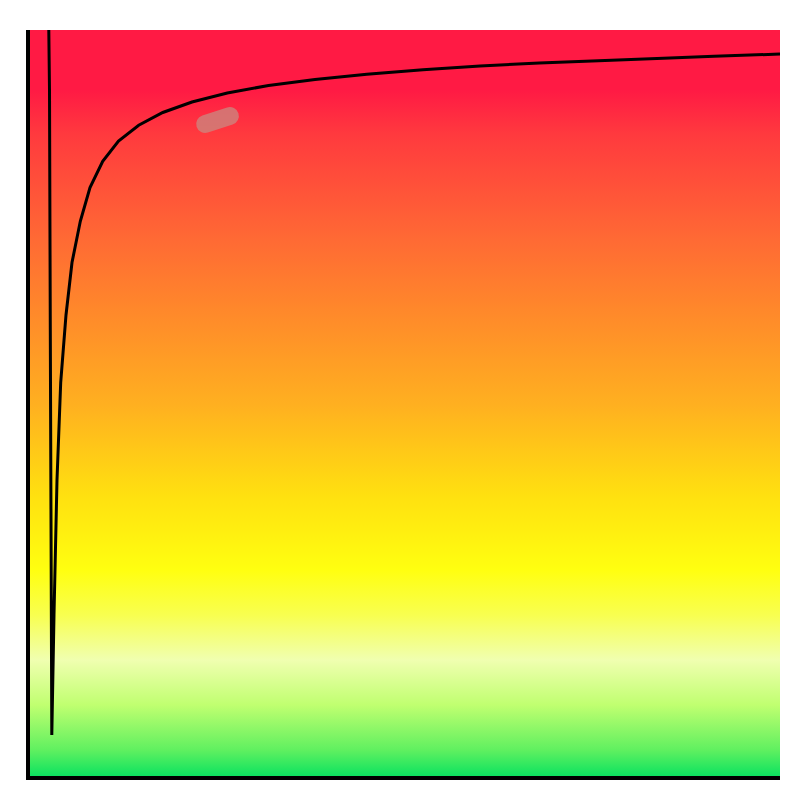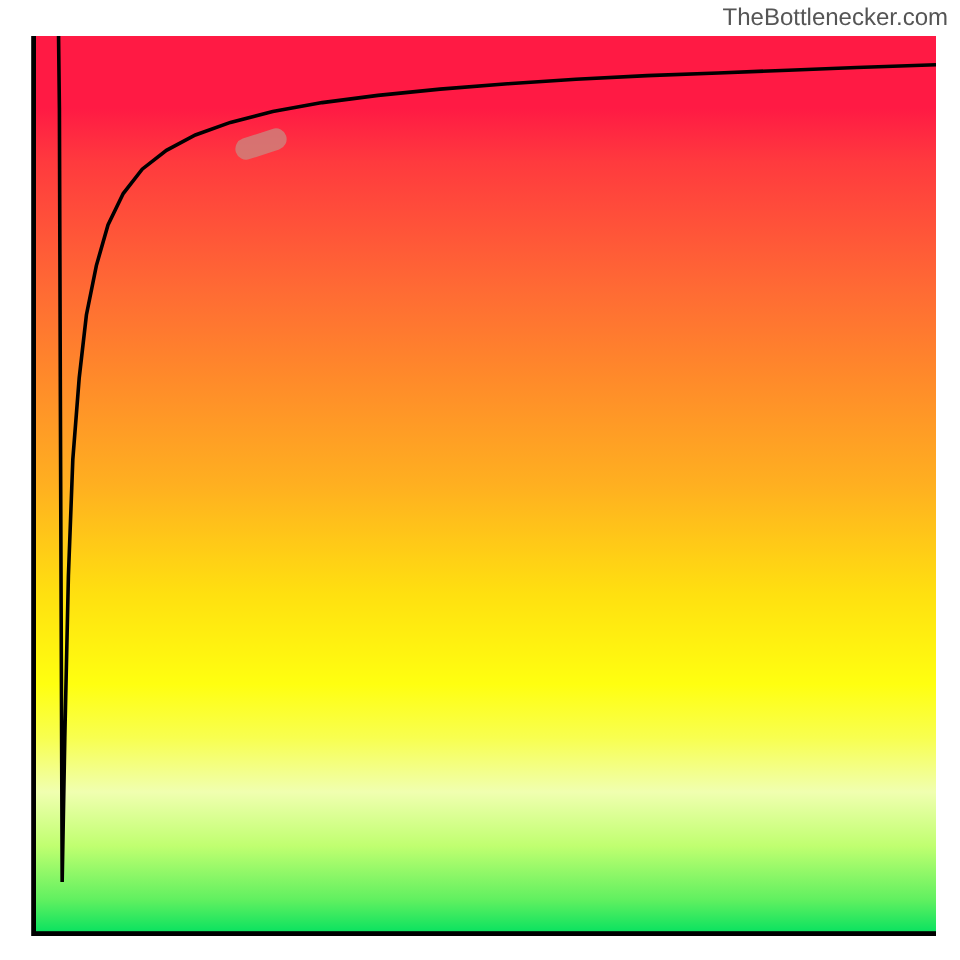--- a/index.html
+++ b/index.html
@@ -13,20 +13,19 @@
 svg.curve{position:absolute;left:30px;top:30px;width:750px;height:750px;overflow:visible}
 .marker{fill:#c98a82;opacity:.75}
 </style>
 </head>
 <body>
 
 <div class="stage">
   <div class="plot"></div>
   <div class="axis-l"></div>
   <div class="axis-b"></div>
-  <div class="attribution">TheBottlenecker.com</div>
   <svg class="curve" viewBox="0 0 750 750" preserveAspectRatio="none">
     <path id="curve-path" fill="none" stroke-width="3" d="M 18.8 0.0 L 19.5 60.0 L 20.3 300.0 L 21.8 705.0 L 24.0 585.0 L 27.0 450.0 L 30.7 352.5 L 36.0 285.0 L 42.0 232.5 L 50.3 191.3 L 60.0 157.5 L 72.7 131.3 L 88.5 111.0 L 108.7 95.3 L 132.8 82.5 L 162.0 72.0 L 197.3 63.0 L 238.5 55.5 L 285.0 49.5 L 336.8 44.3 L 393.0 39.8 L 450.0 36.0 L 509.3 33.0 L 568.5 30.8 L 627.0 28.5 L 684.0 26.3 L 750.0 24.0" stroke="#000000"></path>
     <g id="marker-g" transform="translate(187.5,90) rotate(-18)">
       <rect class="marker" x="-22" y="-9" width="44" height="18" rx="9" ry="9"></rect>
     </g>
   </svg>
 </div>
 
 </body></html>

